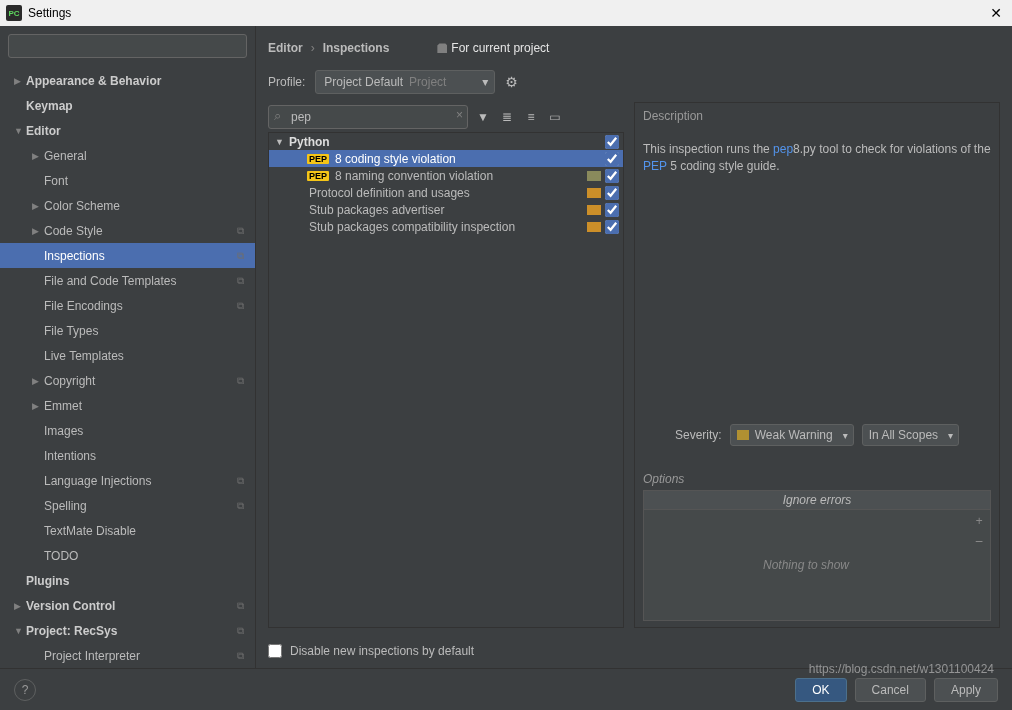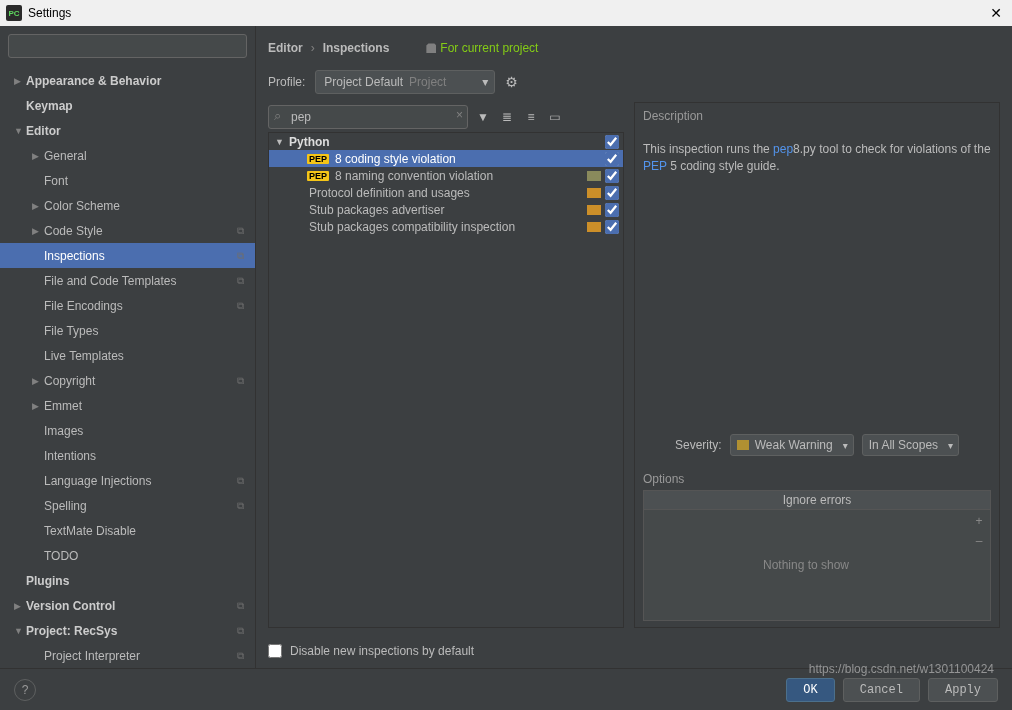--- a/index.html
+++ b/index.html
@@ -21,21 +21,21 @@
 .tree-item .arrow { width: 12px; color: #808080; font-size: 9px; }
 .tree-item .arrow.none { visibility: hidden; }
 .tree-item.bold > .label { font-weight: bold; color: #cccccc; }
 .tree-item.selected { background: #4b6eaf; color: #fff; }
 .tree-item .label { flex: 1; }
 .tree-item .copy-icon { width: 18px; color: #6e6e6e; font-size: 10px; }
 .content { flex: 1; display: flex; flex-direction: column; padding: 8px 12px 0 12px; }
 .breadcrumb { display: flex; align-items: center; gap: 8px; height: 28px; }
 .breadcrumb .crumb { color: #bbbbbb; font-weight: bold; }
 .breadcrumb .sep { color: #808080; }
-.for-project { color: #84cc16; display: flex; align-items: center; gap: 4px; margin-left: 29px; }
+.for-project { color: #e5e5e5; display: flex; align-items: center; gap: 4px; margin-left: 40px; }
 .for-project .picon { width: 10px; height: 10px; background: #808080; clip-path: polygon(20% 0, 80% 0, 100% 20%, 100% 100%, 0 100%, 0 20%); }
 .profile-row { display: flex; align-items: center; gap: 10px; height: 40px; }
 .profile-row .label { color: #bbb; }
 .dropdown { height: 24px; background: #4c5052; border: 1px solid #5e6060; border-radius: 3px; padding: 0 22px 0 8px; display: flex; align-items: center; position: relative; min-width: 180px; }
 .dropdown::after { content: "▾"; position: absolute; right: 6px; color: #bbb; }
 .dropdown .dim { color: #808080; margin-left: 6px; }
 .gear { color: #bbb; font-size: 14px; cursor: pointer; }
 .inspection-body { flex: 1; display: flex; gap: 10px; min-height: 0; }
 .insp-left { width: 356px; display: flex; flex-direction: column; }
 .insp-toolbar { display: flex; align-items: center; gap: 6px; height: 30px; }
@@ -56,33 +56,33 @@
 .insp-row.sub { padding-left: 38px; }
 .insp-right { flex: 1; display: flex; flex-direction: column; border: 1px solid #323232; background: #3c3f41; padding: 6px 8px; min-height: 0; }
 .desc-label { color: #999; margin-bottom: 18px; }
 .desc-text { line-height: 17px; color: #bbb; }
 .desc-text .hl { color: #5394ec; }
 .spacer { flex: 1; }
 .severity-row { display: flex; align-items: center; gap: 8px; margin-top: 8px; padding: 4px 0; margin-left: 32px; }
 .sev-drop { height: 22px; background: #4c5052; border: 1px solid #5e6060; border-radius: 3px; padding: 0 20px 0 6px; display: flex; align-items: center; position: relative; gap: 6px; }
 .sev-drop::after { content: "▾"; position: absolute; right: 5px; color: #bbb; font-size: 10px; }
 .sev-swatch2 { width: 12px; height: 10px; background: #b09032; }
-.options-section { margin-top: 12px; }
+.options-section { margin-top: 22px; font-style: italic; }
 .options-header { color: #999; margin-bottom: 4px; }
 .options-table { border: 1px solid #555; background: #45494a; }
 .options-table .th { background: #4c5052; border-bottom: 1px solid #555; text-align: center; padding: 2px; }
 .options-body { height: 110px; display: flex; }
 .options-body .empty { flex: 1; display: flex; align-items: center; justify-content: center; color: #888; }
 .options-body .side { width: 22px; display: flex; flex-direction: column; align-items: center; padding-top: 4px; gap: 6px; color: #888; }
 .disable-row { display: flex; align-items: center; gap: 8px; padding: 10px 0; margin-top: 6px; }
 .disable-row input { width: 14px; height: 14px; }
 .footer { height: 44px; border-top: 1px solid #323232; display: flex; align-items: center; padding: 0 14px; }
 .footer .help { width: 22px; height: 22px; border: 1px solid #5e6060; border-radius: 50%; display: flex; align-items: center; justify-content: center; color: #999; cursor: pointer; }
 .footer .btns { margin-left: auto; display: flex; gap: 8px; }
-.footer .btn { height: 24px; padding: 0 16px; border-radius: 3px; border: 1px solid #5e6060; background: #4c5052; color: #bbb; display: flex; align-items: center; cursor: pointer; font-family: Liberation Mono, monospace; }
+.footer .btn { height: 24px; padding: 0 16px; border-radius: 3px; border: 1px solid #5e6060; background: #4c5052; color: #bbb; display: flex; align-items: center; cursor: pointer; }
 .footer .btn.primary { background: #365880; border-color: #4c708c; color: #fff; }
 .watermark { position: absolute; bottom: 34px; right: 18px; color: #aaa; font-size: 12px; opacity: 0.8; pointer-events: none; }
 </style>
 </head>
 <body>
 
 <div class="titlebar">
   <div class="appicon">PC</div>
   <div class="title">Settings</div>
   <div class="close">✕</div>

